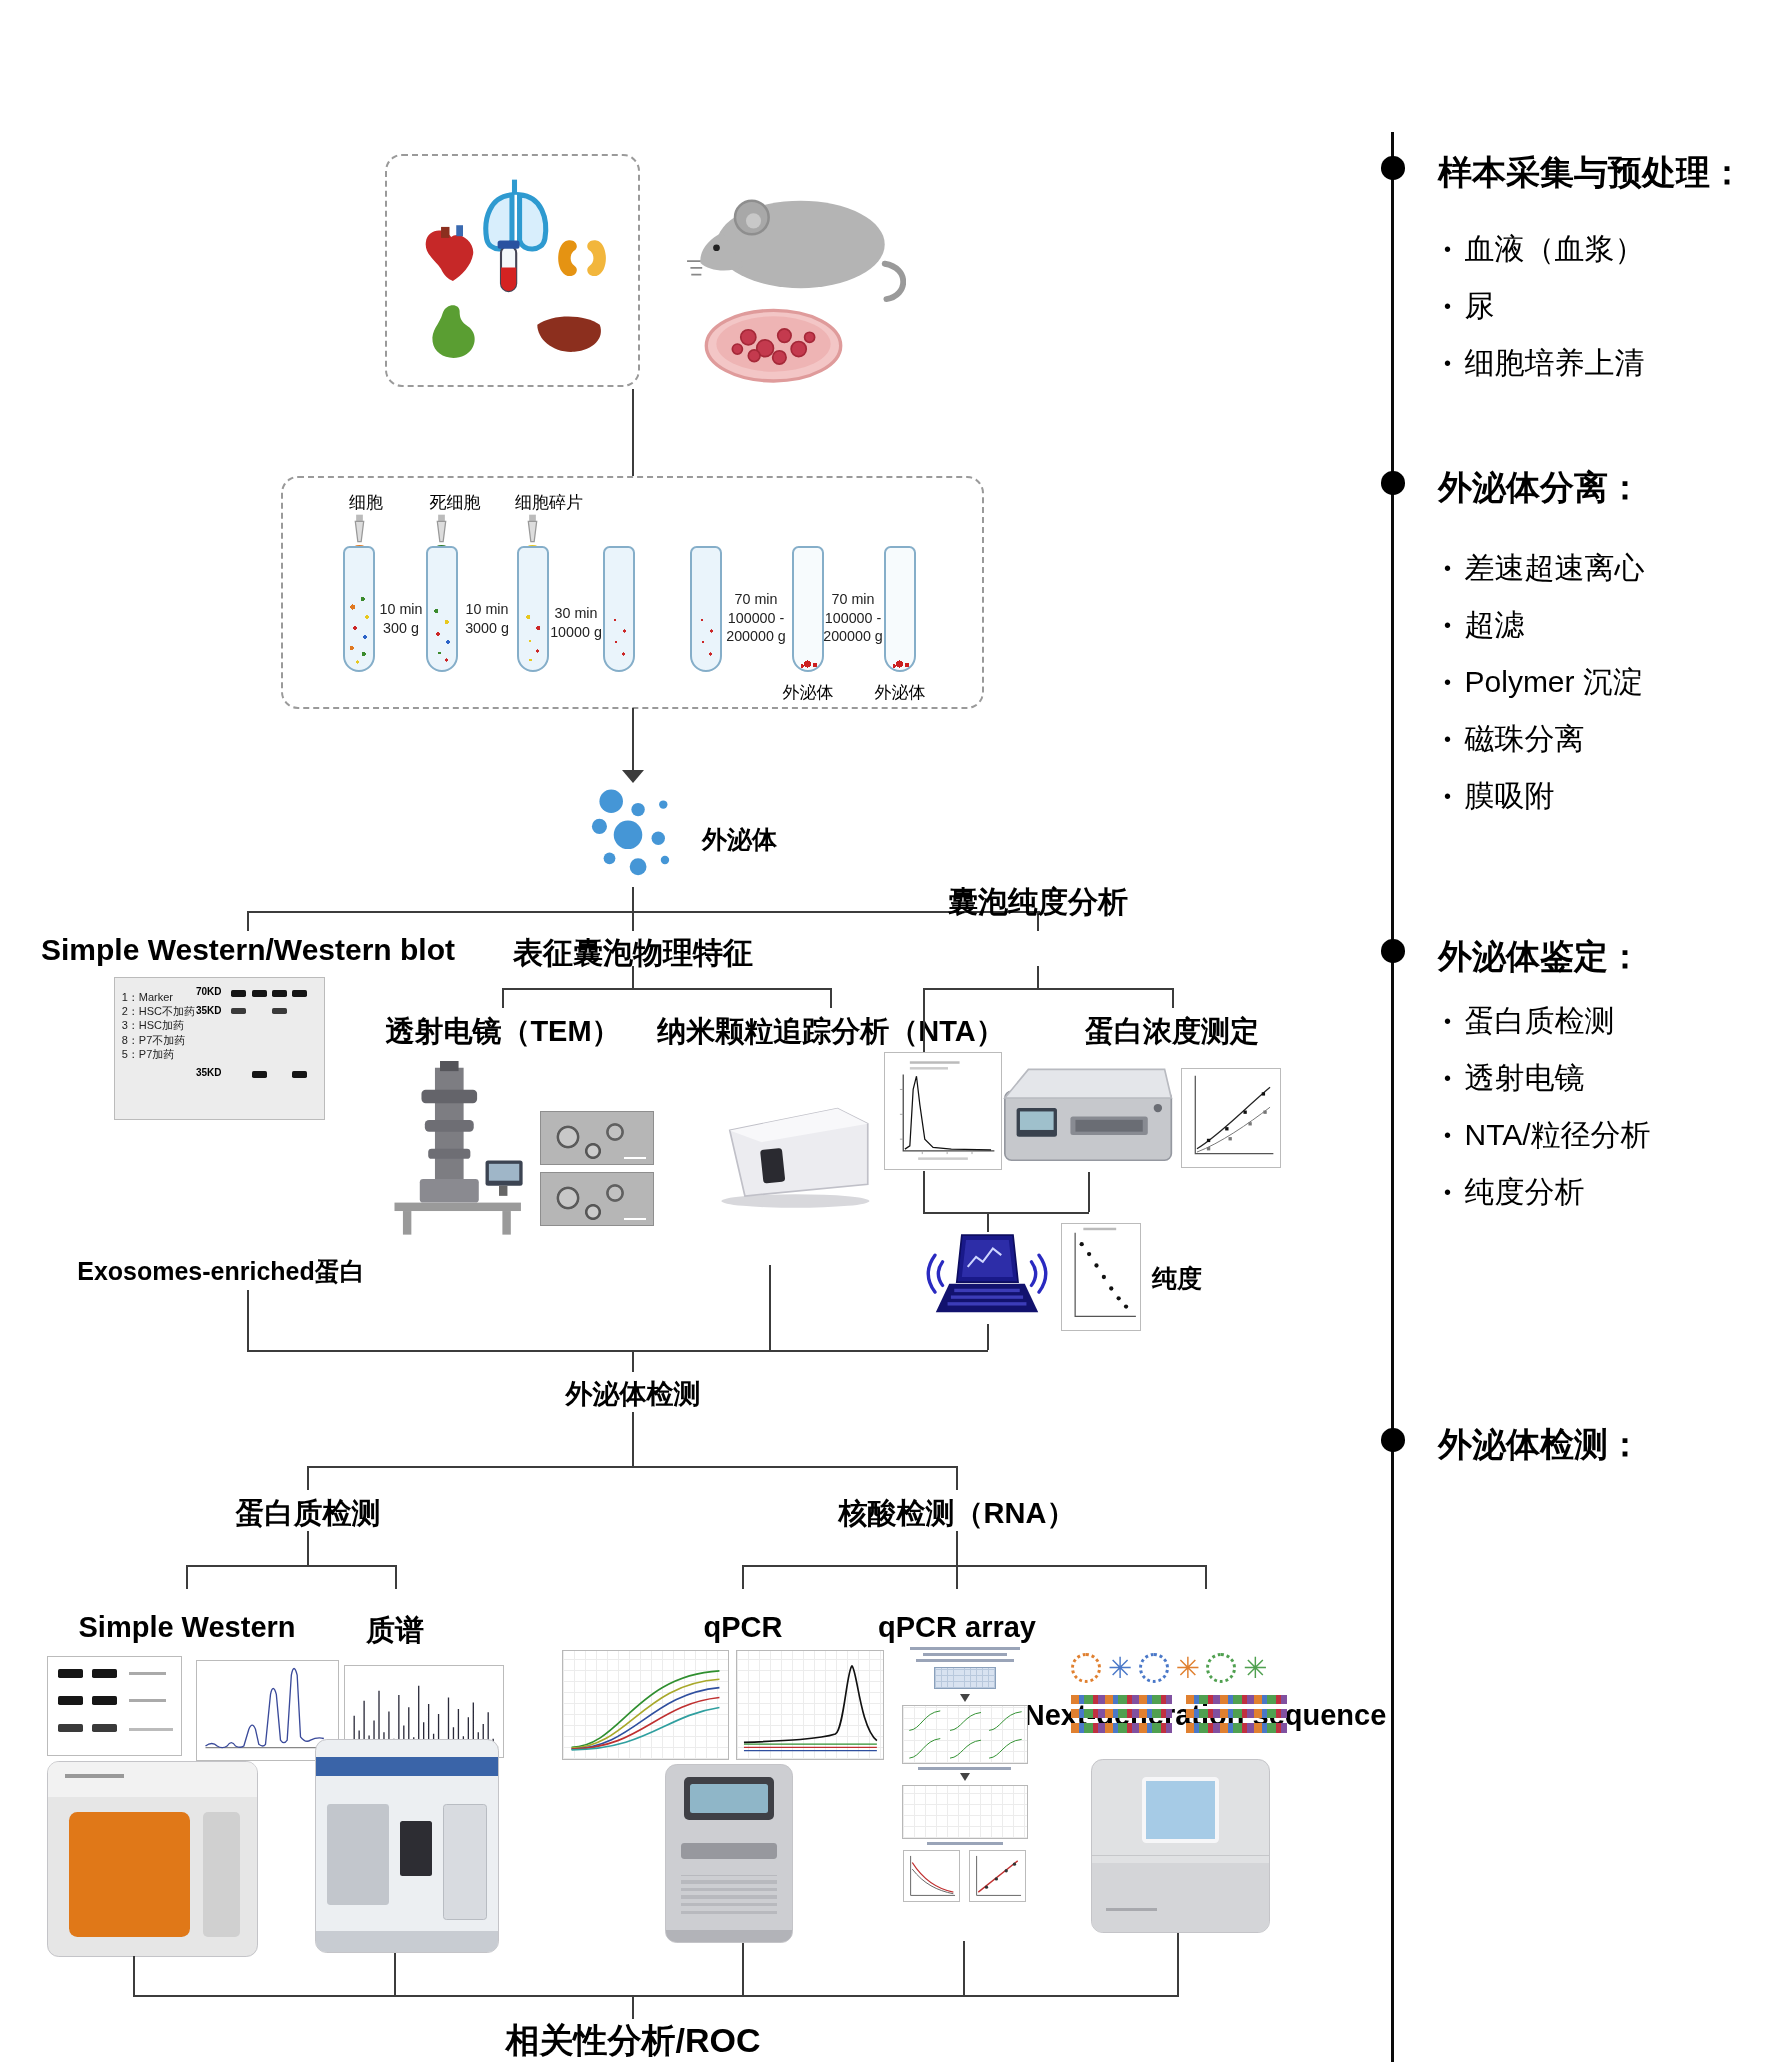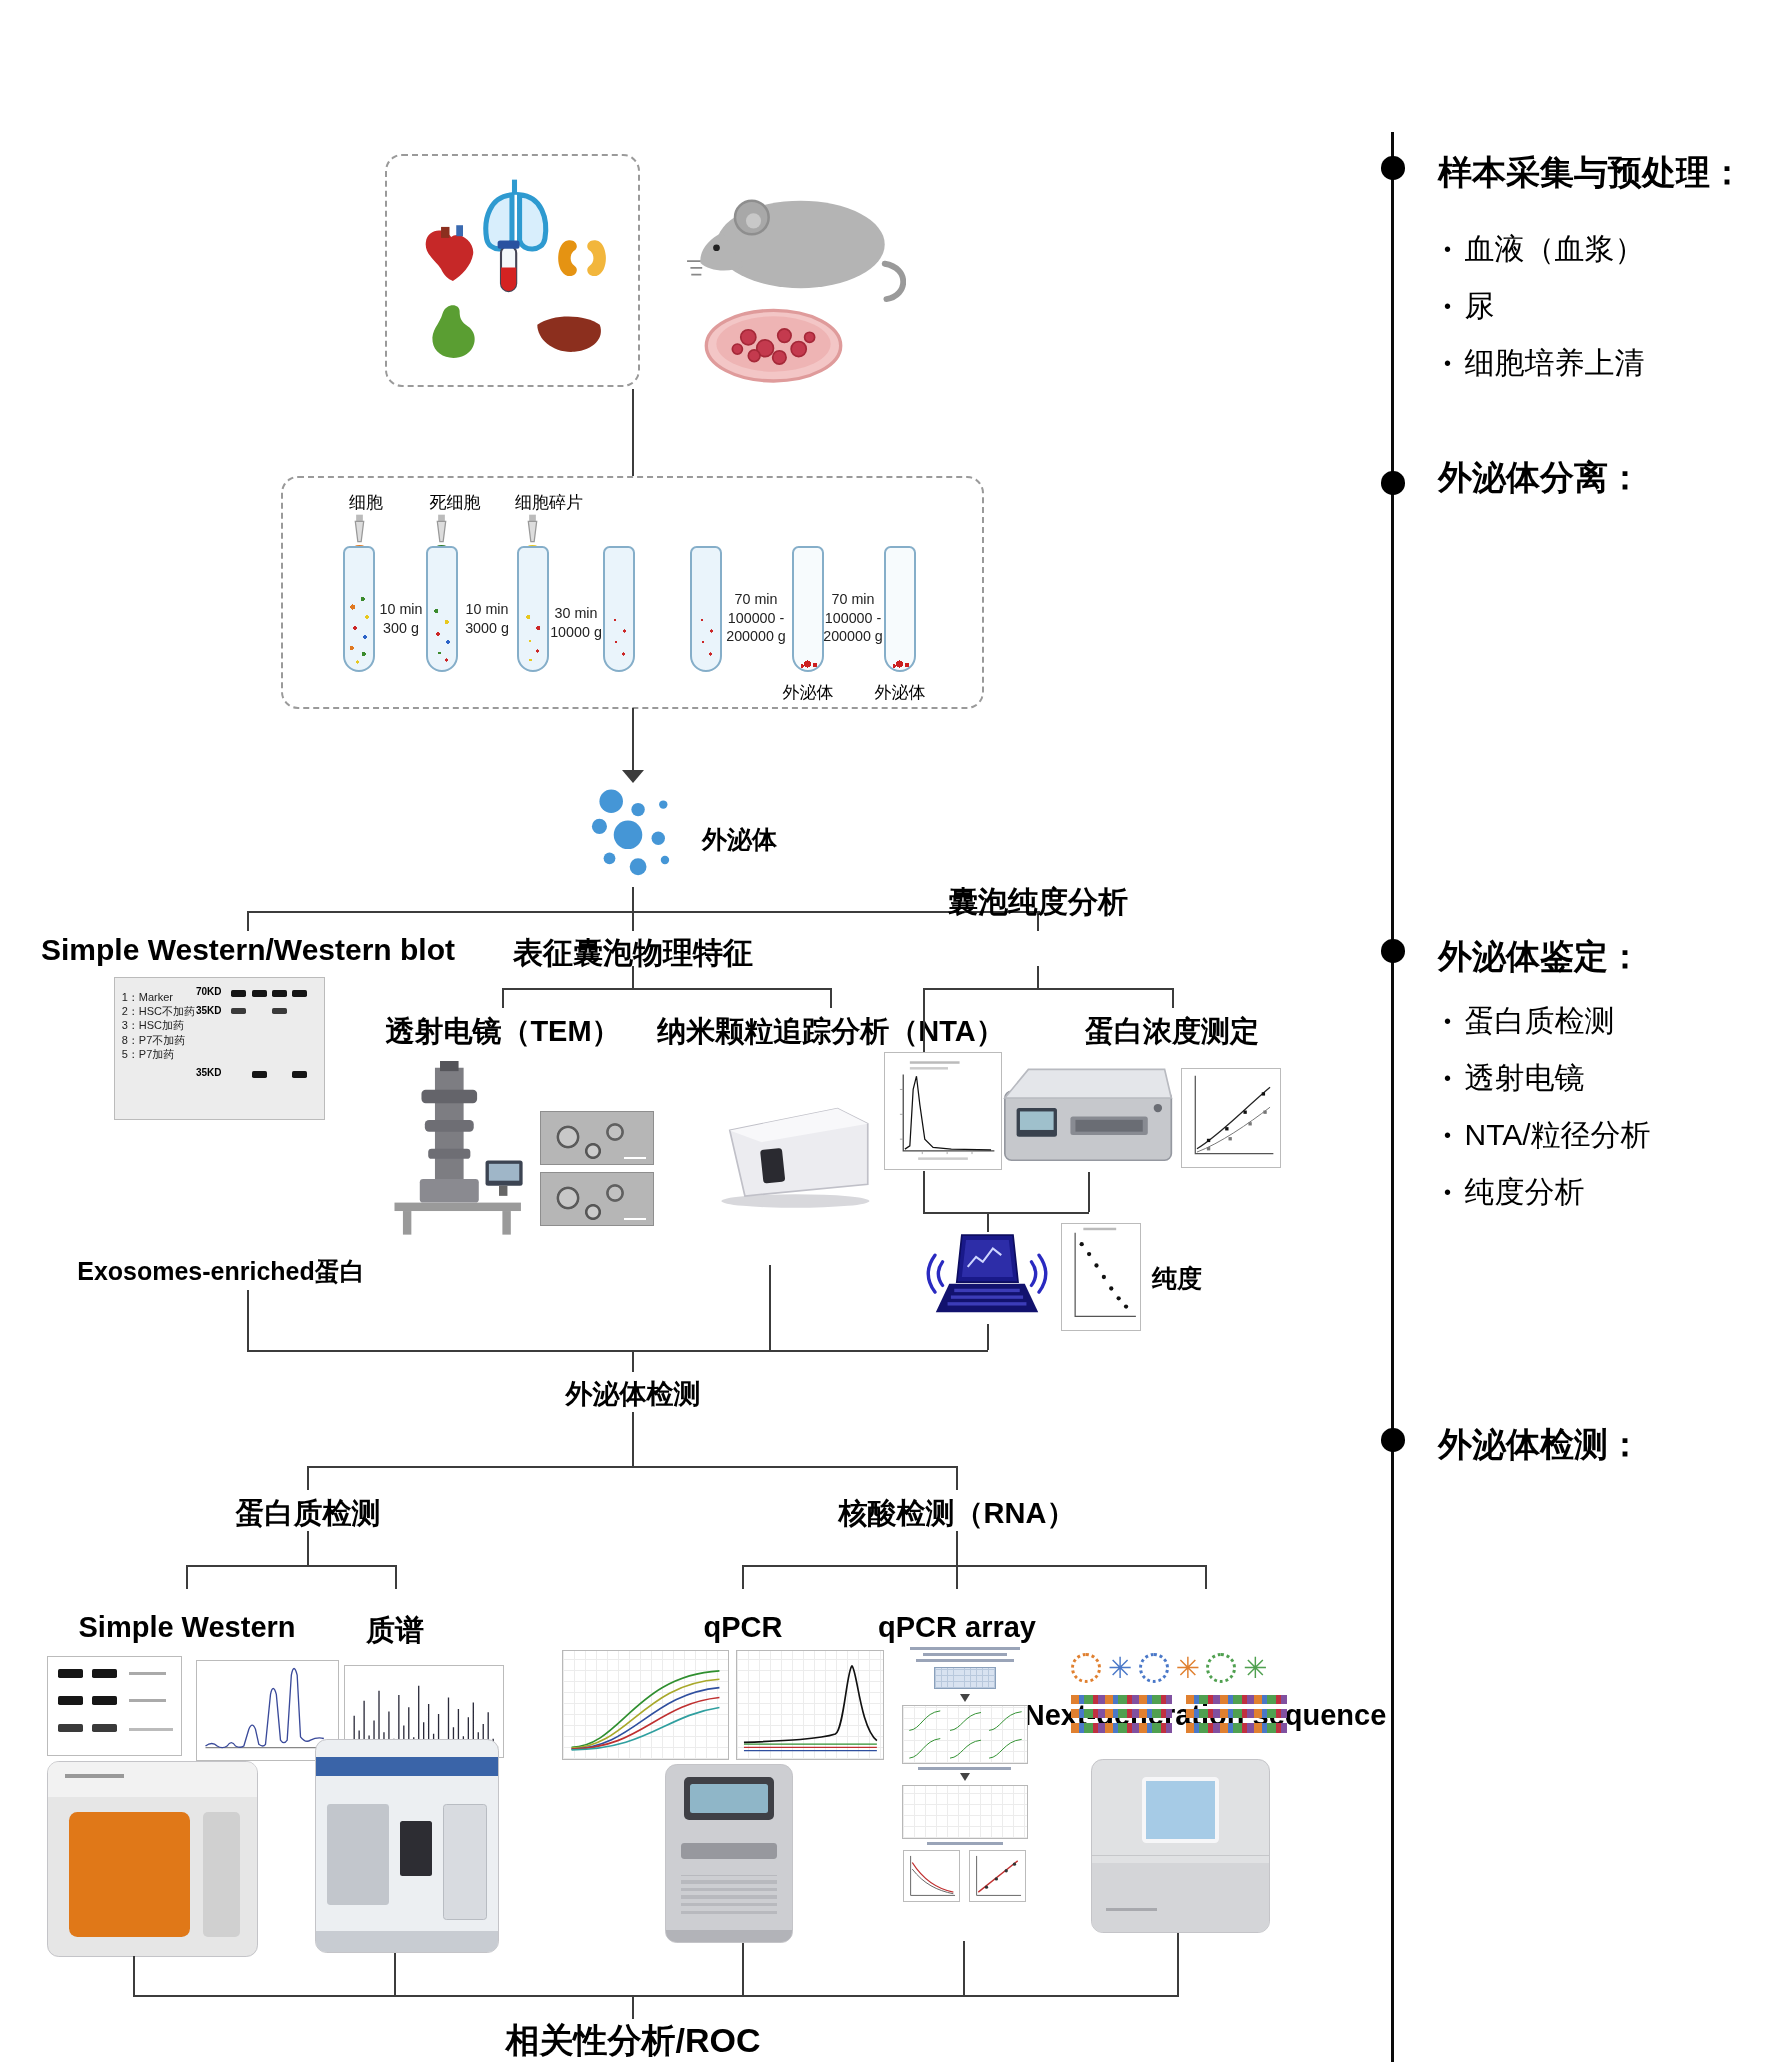--- a/index.html
+++ b/index.html
@@ -534,21 +534,28 @@
 
   <div class="sb-dot" style="top:156px"></div>
   <div class="sb-title" style="top:150px">样本采集与预处理：</div>
   <div class="sb-list" style="top:221px">
     <div class="sb-item">血液（血浆）</div>
     <div class="sb-item">尿</div>
     <div class="sb-item">细胞培养上清</div>
   </div>
 
   <div class="sb-dot" style="top:471px"></div>
-  <div class="sb-title" style="top:455px">外泌体分离：</div>
+  <div class="sb-title" style="top:465px">外泌体分离：</div>
+  <div class="sb-list" style="top:540px">
+    <div class="sb-item">差速超速离心</div>
+    <div class="sb-item">超滤</div>
+    <div class="sb-item">Polymer 沉淀</div>
+    <div class="sb-item">磁珠分离</div>
+    <div class="sb-item">膜吸附</div>
+  </div>
 
   <div class="sb-dot" style="top:939px"></div>
   <div class="sb-title" style="top:934px">外泌体鉴定：</div>
   <div class="sb-list" style="top:993px">
     <div class="sb-item">蛋白质检测</div>
     <div class="sb-item">透射电镜</div>
     <div class="sb-item">NTA/粒径分析</div>
     <div class="sb-item">纯度分析</div>
   </div>
 

